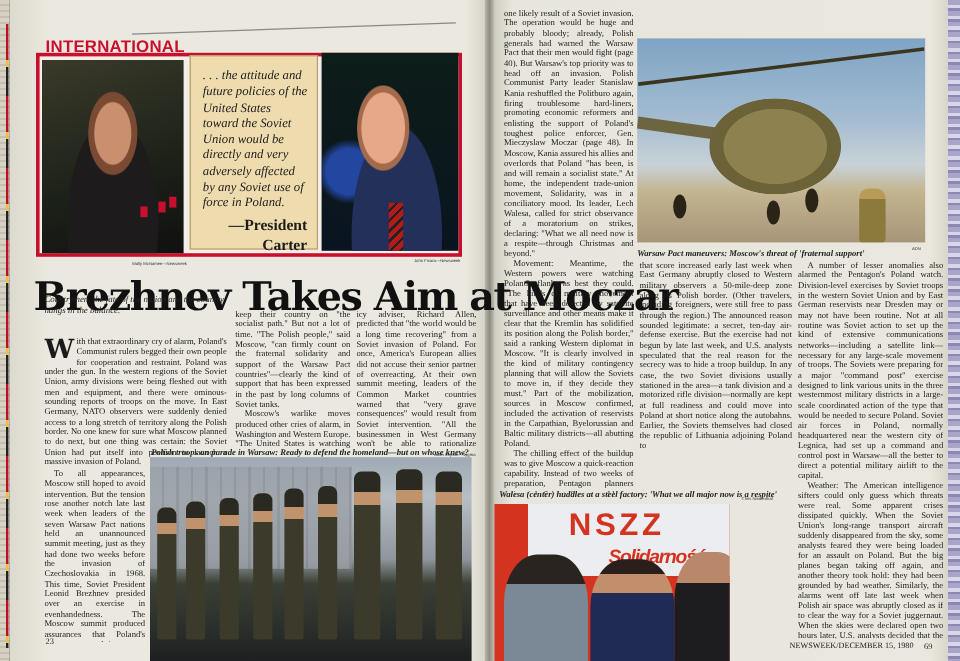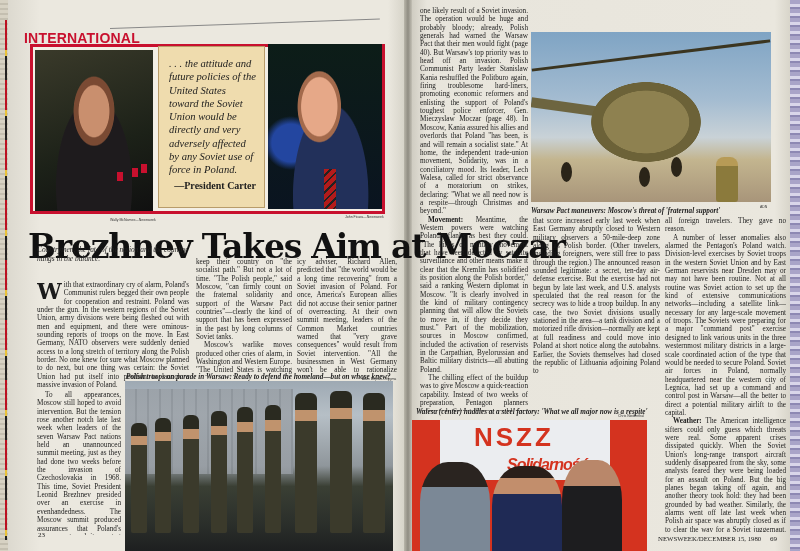--- a/index.html
+++ b/index.html
@@ -5,54 +5,54 @@
   html,body{margin:0;padding:0;}
   body{width:800px;height:551px;overflow:hidden;background:#3a3a3a;position:relative;font-family:"Liberation Serif",serif;}
   .page{position:absolute;top:0;height:551px;background:#e9e6dc;overflow:hidden;}
   .left-page{left:8px;width:400px;background:linear-gradient(90deg,#dcd9cf 0%,#ebe8df 8%,#ebe8df 95%,#d2cfc4 100%);}
   .right-page{left:408px;width:382px;background:linear-gradient(90deg,#c9c6bb 0%,#e8e5dc 5%,#eae7de 96%,#d8d5ca 100%);}
   .spine{position:absolute;left:404px;top:0;width:8px;height:551px;background:linear-gradient(90deg,#b9b6aa,#8f8c82,#c3c0b5);}
   .edge-strip{position:absolute;left:0;top:0;width:8px;height:551px;background:repeating-linear-gradient(180deg,#d7d2c3 0 3px,#c4bfb0 3px 5px);}
   .edge-strip::after{content:"";position:absolute;left:5px;top:20px;width:2px;height:520px;background:repeating-linear-gradient(180deg,#b12 0 30px,#e9c23a 30px 36px,#222 36px 60px);}
   .right-edge{position:absolute;left:790px;top:0;width:10px;height:551px;background:repeating-linear-gradient(180deg,#a9a4c8 0 4px,#d9d6ea 4px 7px,#8d88b3 7px 9px);}
 
-  .section-label{position:absolute;left:24px;top:30px;color:#c8102e;font-family:"Liberation Sans",sans-serif;font-weight:bold;font-size:14px;letter-spacing:0.2px;}
+  .section-label{position:absolute;left:38px;top:30px;color:#c8102e;font-family:"Liberation Sans",sans-serif;font-weight:bold;font-size:14px;letter-spacing:0.2px;}
   .section-rule{position:absolute;left:110px;top:28px;width:270px;height:1px;background:#888;transform:rotate(-2deg);transform-origin:left;}
   .photo-frame{position:absolute;left:30px;top:44px;width:355px;height:170px;border:3px solid #c8102e;background:#f3efe6;box-sizing:border-box;}
   .photo-brezhnev{position:absolute;left:35px;top:50px;width:118px;height:161px;background:radial-gradient(ellipse at 50% 38%,#c98f6e 0 18%,#7a4a33 19% 24%,transparent 25%),radial-gradient(ellipse at 50% 85%,#1e1b1d 0 45%,transparent 46%),linear-gradient(160deg,#3a3a2a 0%,#1c2118 60%,#101010 100%);}
   .photo-brezhnev .medal{position:absolute;width:6px;height:9px;background:#c8102e;}
   .quote-box{position:absolute;left:158px;top:46px;width:107px;height:162px;background:#efdcae;border:1px solid #b89c6a;box-sizing:border-box;padding:10px 8px 4px 10px;}
   .quote-text{font-family:"Liberation Serif",serif;font-style:italic;font-weight:normal;font-size:10.6px;line-height:13.3px;color:#1c1c1c;}
-  .quote-attrib{font-family:"Liberation Serif",serif;font-weight:bold;font-size:10px;text-align:right;margin-top:3px;color:#1c1c1c;}
+  .quote-attrib{font-family:"Liberation Serif",serif;font-weight:bold;font-size:13px;text-align:right;margin-top:3px;color:#1c1c1c;}
   .photo-carter{position:absolute;left:268px;top:44px;width:114px;height:165px;background:radial-gradient(ellipse at 45% 38%,#e6a888 0 20%,#a36a4c 21% 24%,transparent 25%),radial-gradient(ellipse at 55% 92%,#22305a 0 42%,transparent 43%),radial-gradient(circle at 20% 60%,#2346a0 0 14%,transparent 20%),linear-gradient(180deg,#0d1d18 0%,#0a1420 100%);}
   .tie{position:absolute;left:56px;top:125px;width:12px;height:40px;background:repeating-linear-gradient(135deg,#b31b1b 0 4px,#222 4px 6px);}
   .credit{position:absolute;font-family:"Liberation Sans",sans-serif;font-size:3.5px;color:#333;}
 
   .headline{position:absolute;left:28px;top:229px;font-family:"DejaVu Serif",serif;font-weight:bold;font-size:33px;letter-spacing:-1.2px;color:#111;white-space:nowrap;line-height:36px;}
   .deck{position:absolute;left:37px;top:245px;width:152px;font-style:italic;font-size:7.4px;line-height:9px;color:#222;}
 
   .col{position:absolute;font-family:"Liberation Serif",serif;font-size:7.2px;line-height:8.35px;color:#1b1b1b;text-align:justify;hyphens:auto;}
   .col p{margin:0;text-indent:8px;}
   .col p.noindent{text-indent:0;}
-  .col b{font-weight:bold;}
+  .col b{font-weight:normal;}
   .dropcap{float:left;font-size:22px;line-height:18px;font-weight:bold;margin:1px 2px 0 0;font-family:"DejaVu Serif",serif;}
   .caption{position:absolute;font-style:italic;font-weight:bold;font-size:7.2px;color:#222;white-space:nowrap;font-family:"Liberation Serif",serif;text-align:right;}
 
   .photo-troops{position:absolute;left:125px;top:381px;width:268px;height:170px;background:linear-gradient(180deg,#9ea9b3 0%,#b6bfc6 20%,#8f969b 50%,#3a3f34 62%,#2a2e2a 85%,#1d1f20 100%);overflow:hidden;}
   .troops-building{position:absolute;left:0;top:8px;width:168px;height:85px;background:repeating-linear-gradient(90deg,#9aa0a6 0 10px,#8a9096 10px 12px);opacity:.8;}
   .soldier{position:absolute;bottom:18px;width:16px;background:linear-gradient(180deg,#2a2a20 0 12%,#c0936d 12% 20%,#3b3a2b 20% 100%);border-radius:6px 6px 2px 2px;}
 
   .photo-heli{position:absolute;left:531px;top:32px;width:240px;height:170px;background:linear-gradient(180deg,#7fa4c4 0%,#a4bcd1 40%,#c9d2d7 62%,#c3b58f 75%,#a8957a 100%);overflow:hidden;}
   .heli-body{position:absolute;left:60px;top:50px;width:110px;height:80px;background:radial-gradient(ellipse at 50% 50%,#8e8150 0 55%,#6c6238 56% 70%,transparent 71%);}
   .heli-rotor{position:absolute;left:0;top:22px;width:240px;height:3px;background:#3b3520;transform:rotate(-7deg);}
   .heli-tail{position:absolute;left:0;top:70px;width:70px;height:10px;background:#6d6540;transform:rotate(8deg);}
   .heli-wheel{position:absolute;width:11px;height:20px;background:#2a2418;border-radius:50%;}
   .heli-soldier{position:absolute;left:185px;top:125px;width:22px;height:45px;background:linear-gradient(180deg,#b79b56 0 20%,#8b7a3c 20% 100%);border-radius:8px 8px 3px 3px;}
 
-  .photo-walesa{position:absolute;left:412px;top:420px;width:235px;height:131px;background:#d4331f;overflow:hidden;}
+  .photo-walesa{position:absolute;left:412px;top:420px;width:196px;height:131px;background:#d4331f;overflow:hidden;}
   .banner{position:absolute;left:28px;top:0;width:170px;height:60px;background:#ebedf0;}
   .nszz{position:absolute;left:62px;top:2px;font-family:"Liberation Sans",sans-serif;font-weight:bold;color:#d4331f;font-size:26px;letter-spacing:3px;}
   .solid{position:absolute;left:95px;top:36px;font-family:"Liberation Sans",sans-serif;font-weight:bold;font-style:italic;color:#d4331f;font-size:16px;letter-spacing:-1px;}
   .person{position:absolute;border-radius:40% 40% 8px 8px;}
 
   .folio{position:absolute;font-size:7px;color:#222;font-family:"Liberation Serif",serif;}
 </style>
 </head>
 <body>
 
@@ -136,21 +136,20 @@
   <div class="heli-soldier"></div>
 </div>
 <div class="credit" style="left:760px;top:205px;">ADN</div>
 <div class="caption" style="left:531px;top:207px;">Warsaw Pact maneuvers: Moscow's threat of 'fraternal support'</div>
 
 <div class="col" style="left:533px;top:217px;width:127px;height:193px;overflow:hidden;">
   <p class="noindent">that score increased early last week when East Germany abruptly closed to Western military observers a 50-mile-deep zone along its Polish border. (Other travelers, including foreigners, were still free to pass through the region.) The announced reason sounded legitimate: a secret, ten-day air-defense exercise. But the exercise had not begun by late last week, and U.S. analysts speculated that the real reason for the secrecy was to hide a troop buildup. In any case, the two Soviet divisions usually stationed in the area—a tank division and a motorized rifle division—normally are kept at full readiness and could move into Poland at short notice along the autobahns. Earlier, the Soviets themselves had closed the republic of Lithuania adjoining Poland to</p>
 </div>
 
 <div class="col" style="left:665px;top:217px;width:121px;height:315px;overflow:hidden;">
-  <p class="noindent">all foreign travelers. They gave no reason.</p>
   <p>A number of lesser anomalies also alarmed the Pentagon's Poland watch. Division-level exercises by Soviet troops in the western Soviet Union and by East German reservists near Dresden may or may not have been routine. Not at all routine was Soviet action to set up the kind of extensive communications networks—including a satellite link—necessary for any large-scale movement of troops. The Soviets were preparing for a major "command post" exercise designed to link various units in the three westernmost military districts in a large-scale coordinated action of the type that would be needed to secure Poland. Soviet air forces in Poland, normally headquartered near the western city of Legnica, had set up a command and control post in Warsaw—all the better to direct a potential military airlift to the capital.</p>
   <p><b>Weather:</b> <span>The American intelligence sifters could only guess which threats were real. Some apparent crises dissipated quickly. When the Soviet Union's long-range transport aircraft suddenly disappeared from the sky, some analysts feared they were being loaded for an assault on Poland. But the big planes began taking off again, and another theory took hold: they had been grounded by bad weather. Similarly, the alarms went off late last week when Polish air space was abruptly closed as if to clear the way for a Soviet juggernaut. When the skies were declared open two hours later, U.S. analysts decided that the original measure had been nothing but a security precaution for Kania's secret round trip to Moscow.</span></p>
 
 </div>
 
 <div class="caption" style="left:416px;top:408px;">Walesa (center) huddles at a steel factory: 'What we all major now is a respite'</div>
 <div class="credit" style="left:618px;top:414px;">Chris Niedenthal</div>
 <div class="photo-walesa">
   <div class="banner"></div>
   <div class="nszz">NSZZ</div>

